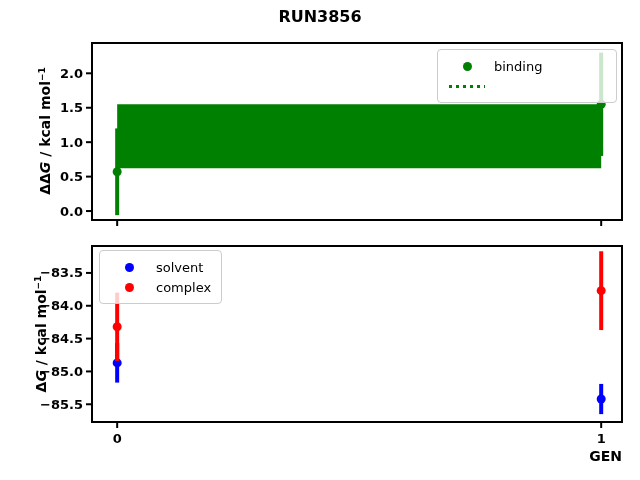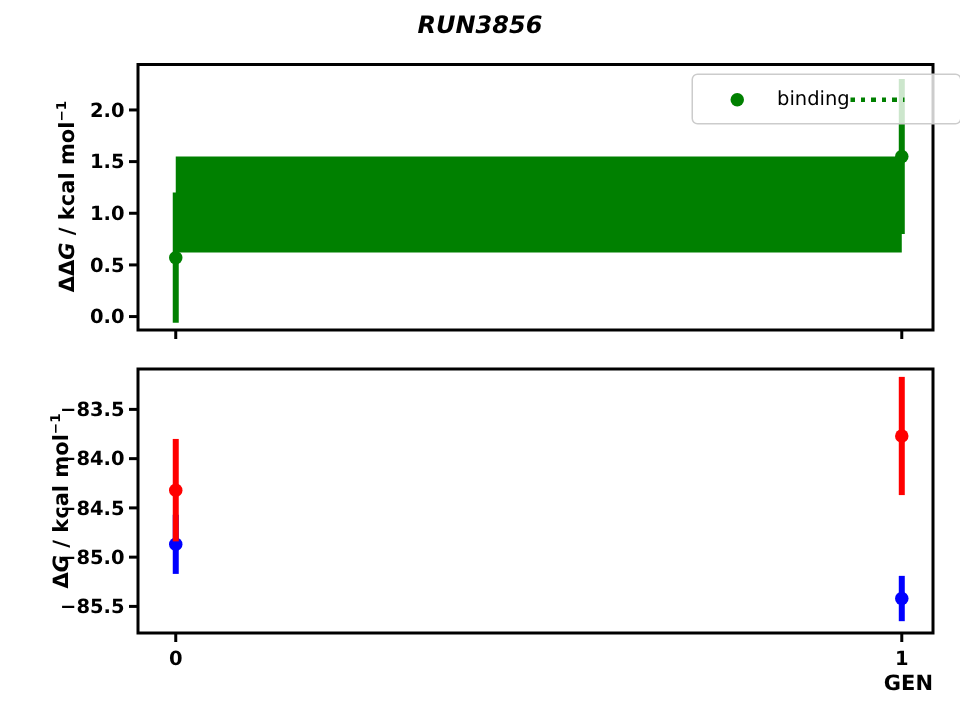--- a/index.html
+++ b/index.html
@@ -12,21 +12,20 @@
   }
   .fig svg{position:absolute;left:0;top:0;}
   svg text.ticktext{
     font-family:"DejaVu Sans",sans-serif;
     font-size:13px;font-weight:bold;fill:#000000;
   }
   .suptitle{
     position:absolute;left:0;top:7px;width:640px;
     text-align:center;font-size:16px;font-weight:bold;color:#000;
     z-index:3;
-    font-style:italic;
   }
   .ylabel{
     position:absolute;
     transform:translate(-50%,-50%) rotate(-90deg);
     white-space:nowrap;
     font-size:14px;font-weight:bold;color:#000;
     z-index:3;
   }
   .ylabel-top{left:45px;top:131px;}
   .ylabel-bottom{left:41px;top:334px;}
@@ -36,23 +35,22 @@
     position:absolute;left:92px;top:448px;width:530px;
     text-align:right;font-size:14px;font-weight:bold;color:#000;
     z-index:3;
   }
   .legend{
     position:absolute;
     background:rgba(255,255,255,0.8);
     border:1px solid #cccccc;
     border-radius:4px;
     padding:6px 10px;
-    display:flex;flex-direction:row;
+    display:flex;flex-direction:column;
     z-index:2;
-    margin-left:24px;
   }
   .legend-top{left:437px;top:49px;min-width:158px;}
   .legend-bottom{left:99px;top:250px;min-width:100px;}
   .lrow{display:flex;align-items:center;gap:8px;height:20px;}
   .lmark{width:38px;display:flex;justify-content:center;align-items:center;flex:0 0 38px;}
   .ldot{width:9px;height:9px;border-radius:50%;background:#000;}
   .lline{width:36px;height:3px;}
   .llabel{font-size:13px;color:#000;white-space:nowrap;}
 </style>
 </head>
@@ -124,14 +122,28 @@
         </span>
       <span class="llabel">binding</span>
     </div>
     <div class="lrow">
       <span class="lmark">
           <span class="lline" style="background-image: repeating-linear-gradient(90deg, rgb(0, 128, 0) 0px, rgb(0, 128, 0) 3px, transparent 3px, transparent 7px);"></span>
         </span>
     </div>
   </div>
 
+  <div class="legend legend-bottom">
+    <div class="lrow">
+      <span class="lmark">
+          <span class="ldot" style="background: rgb(0, 0, 255);"></span>
+        </span>
+      <span class="llabel">solvent</span>
+    </div>
+    <div class="lrow">
+      <span class="lmark">
+          <span class="ldot" style="background: rgb(255, 0, 0);"></span>
+        </span>
+      <span class="llabel">complex</span>
+    </div>
+  </div>
 
 </div>
 
 </body></html>

